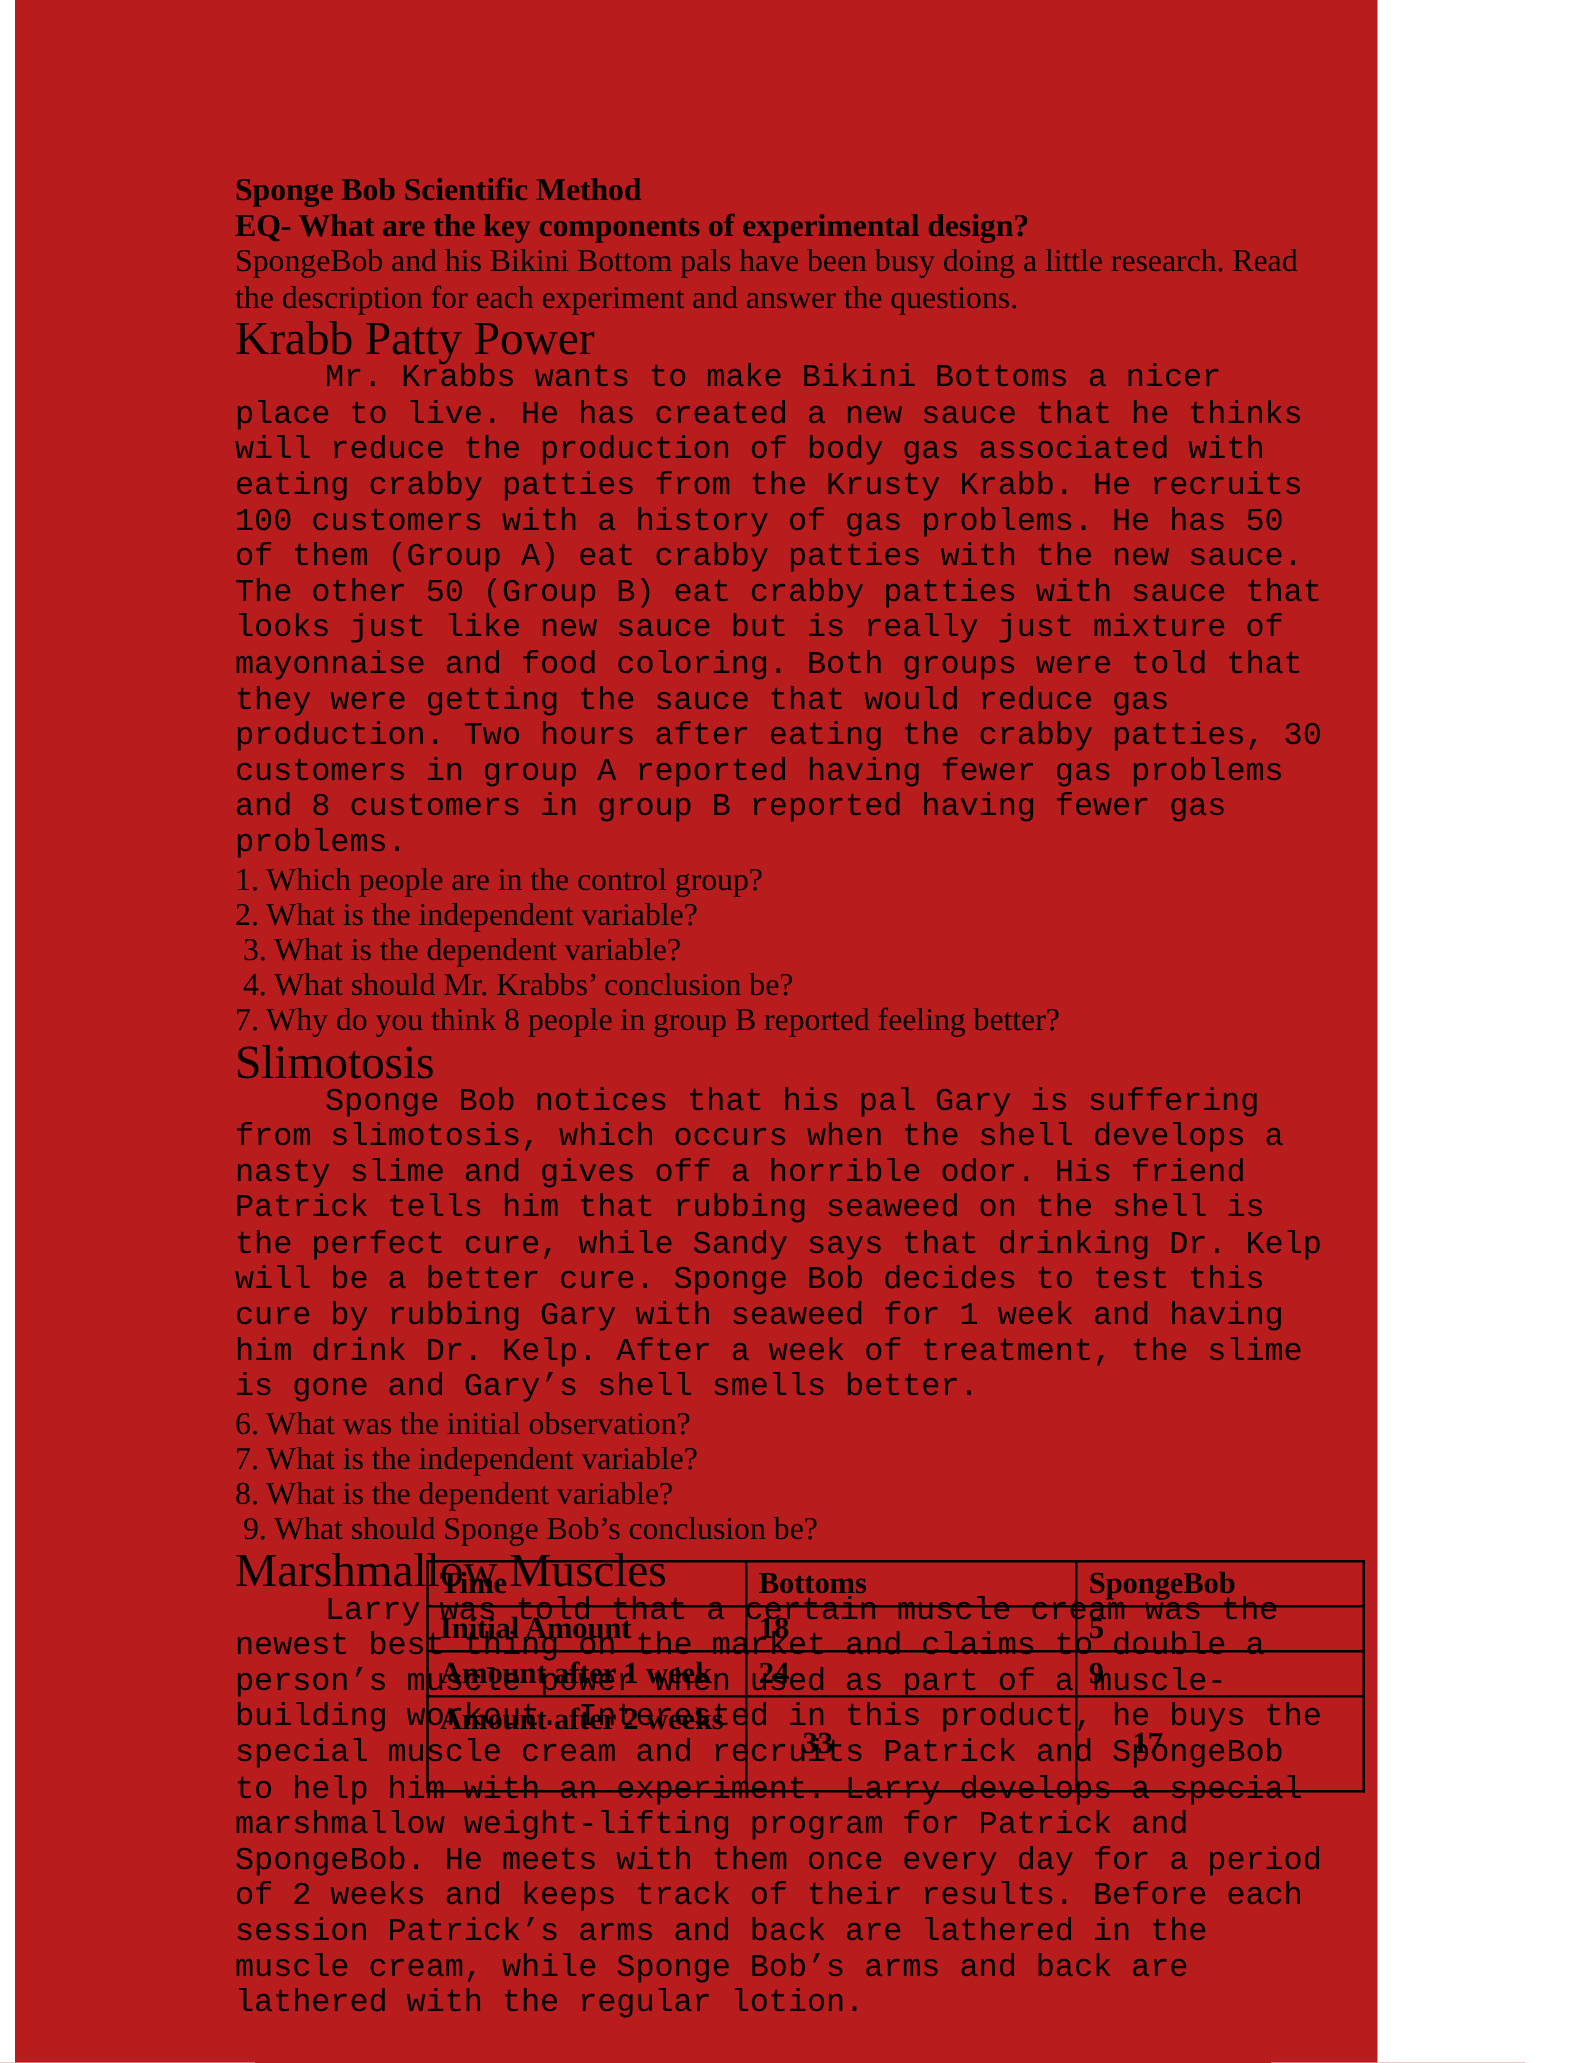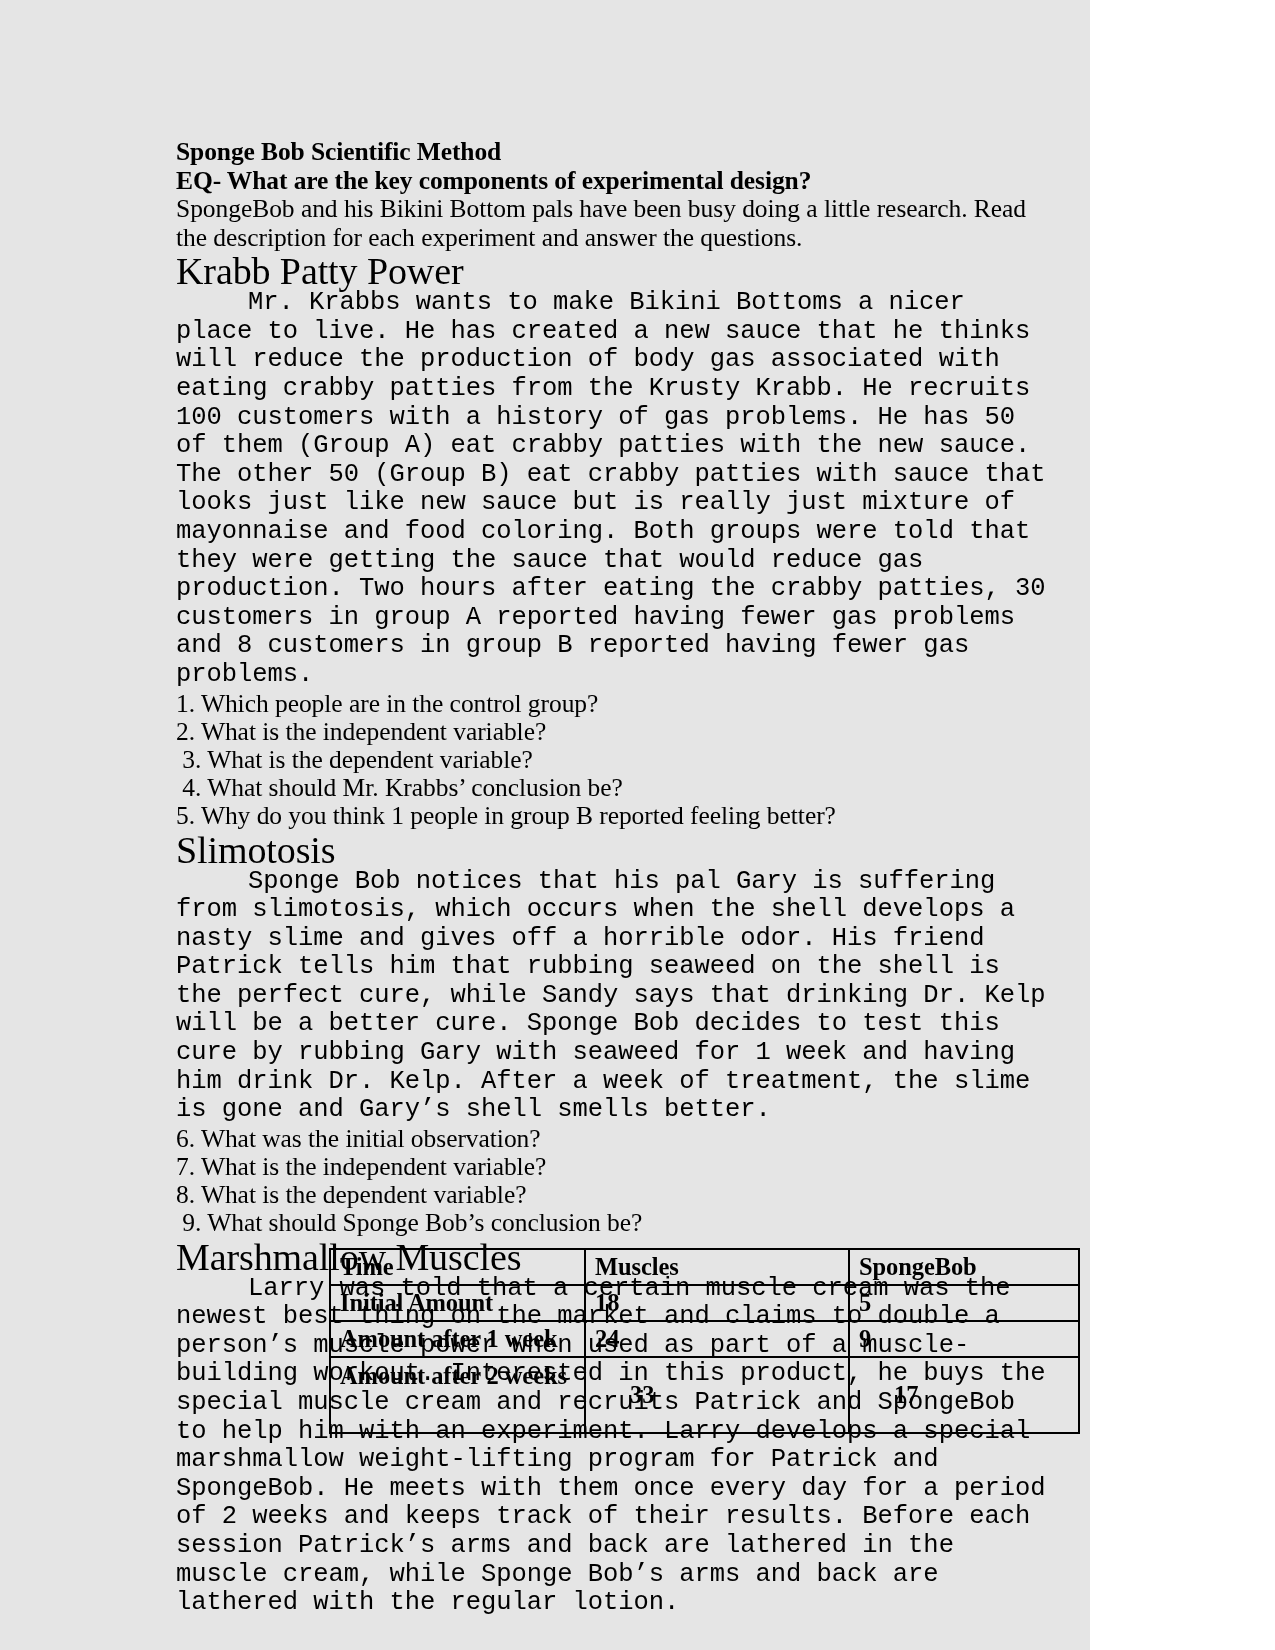--- a/index.html
+++ b/index.html
@@ -11,24 +11,24 @@
     width: 1275px;
     height: 1650px;
     position: relative;
     font-family: "Liberation Serif", "DejaVu Serif", serif;
     color: #000000;
     overflow: hidden;
   }
 
   .page {
     position: absolute;
-    left: 0; top: 0;
+    left: 12px; top: 0;
     width: 1090px;
     height: 1650px;
-    background: #e5e5e5;
+    background: #b91c1c;
   }
 
   .content {
     position: absolute;
     left: 176px;
     top: 138px;
     width: 870px;
   }
 
   
@@ -122,40 +122,40 @@
     <div class="line-bold">EQ- What are the key components of experimental design?</div>
 
     <div class="para">SpongeBob and his Bikini Bottom pals have been busy doing a little research.  Read the description for each experiment and answer the questions.</div>
 
     <div class="section-heading">Krabb Patty Power</div>
     <div class="para indent">Mr. Krabbs wants to make Bikini Bottoms a nicer place to live.  He has created a new sauce that he thinks will reduce the production of body gas associated with eating crabby patties from the Krusty Krabb.  He recruits 100 customers with a history of gas problems.  He has 50 of them (Group A) eat crabby patties with the new sauce.  The other 50 (Group B) eat crabby patties with sauce that looks just like new sauce but is really just mixture of mayonnaise and food coloring.  Both groups were told that they were getting the sauce that would reduce gas production.  Two hours after eating the crabby patties, 30 customers in group A reported having fewer gas problems and 8 customers in group B reported having fewer gas problems.</div>
     <div class="qline">1. Which people are in the control group?</div>
     <div class="qline">2. What is the independent variable?</div>
     <div class="qline"> 3. What is the dependent variable?</div>
     <div class="qline"> 4. What should Mr. Krabbs’ conclusion be?</div>
-    <div class="qline">5. Why do you think 1 people in group B reported feeling better?</div>
+    <div class="qline">7. Why do you think 8 people in group B reported feeling better?</div>
 
     <div class="section-heading">Slimotosis</div>
     <div class="para indent">Sponge Bob notices that his pal Gary is suffering from slimotosis, which occurs when the shell develops a nasty slime and gives off a horrible odor.  His friend Patrick tells him that rubbing seaweed on the shell is the perfect cure, while Sandy says that drinking Dr. Kelp will be a better cure.  Sponge Bob decides to test this cure by rubbing Gary with seaweed for 1 week and having him drink Dr. Kelp.  After a week of treatment, the slime is gone and Gary’s shell smells better.</div>
     <div class="qline">6. What was the initial observation?</div>
     <div class="qline">7. What is the independent variable?</div>
     <div class="qline">8. What is the dependent variable?</div>
     <div class="qline"> 9. What should Sponge Bob’s conclusion be?</div>
 
     <div class="section-heading">Marshmallow Muscles</div>
     <div class="para indent">Larry was told that a certain muscle cream was the newest best thing on the market and claims to double a person’s muscle power when used as part of a muscle-building workout.  Interested in this product, he buys the special muscle cream and recruits Patrick and SpongeBob to help him with an experiment.  Larry develops a special marshmallow weight-lifting program for Patrick and SpongeBob.  He meets with them once every day for a period of 2 weeks and keeps track of their results.  Before each session Patrick’s arms and back are lathered in the muscle cream, while Sponge Bob’s arms and back are lathered with the regular lotion.</div>
 
   </div>
 
   <div class="table-wrap">
     <table class="data-table">
       <tbody>
         <tr>
           <td class="c-time">Time</td>
-          <td class="c-patrick">Muscles</td>
+          <td class="c-patrick">Bottoms</td>
           <td class="c-spongebob">SpongeBob</td>
         </tr>
         <tr>
           <td class="c-time">Initial Amount</td>
           <td class="c-patrick num">18</td>
           <td class="c-spongebob num">5</td>
         </tr>
         <tr>
           <td class="c-time">Amount after 1 week</td>
           <td class="c-patrick num">24</td>

